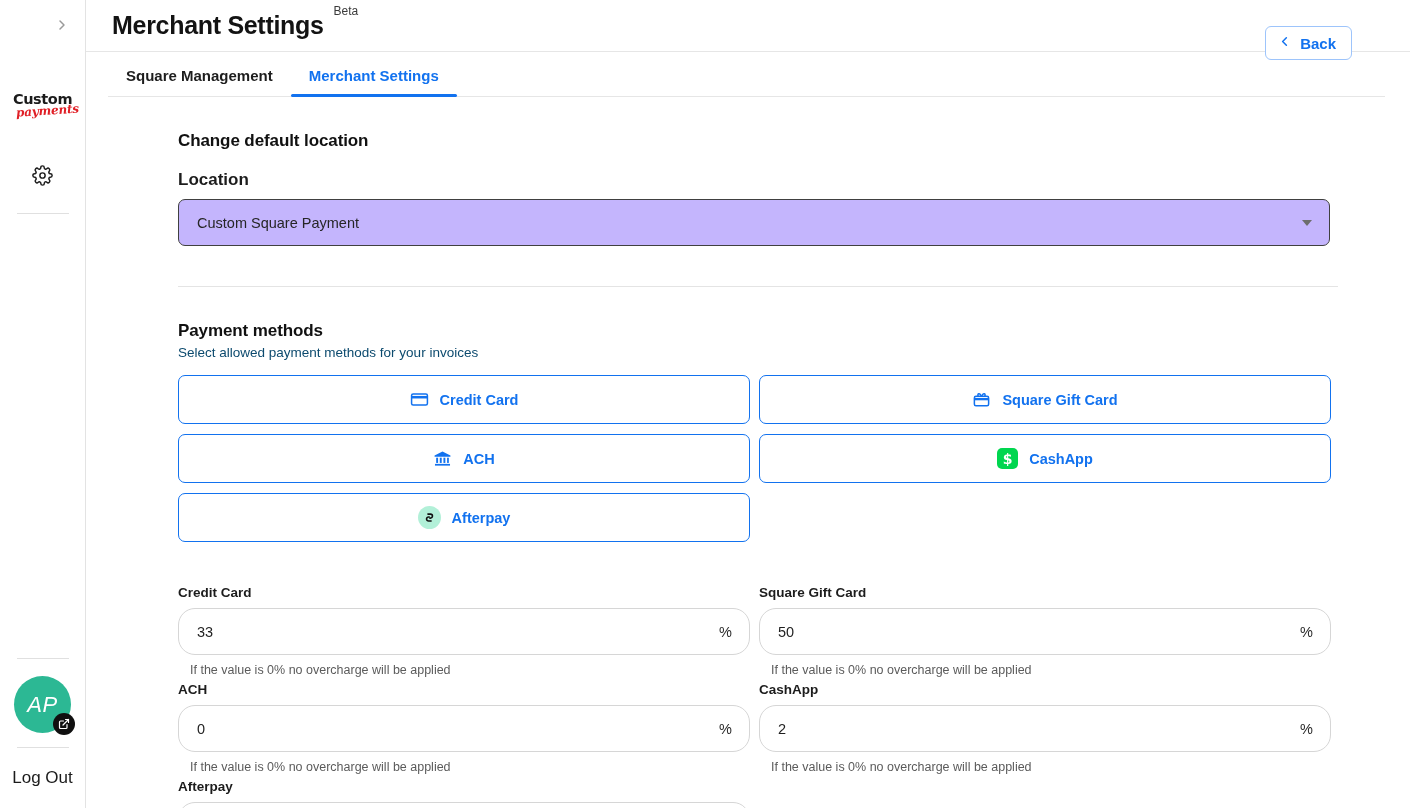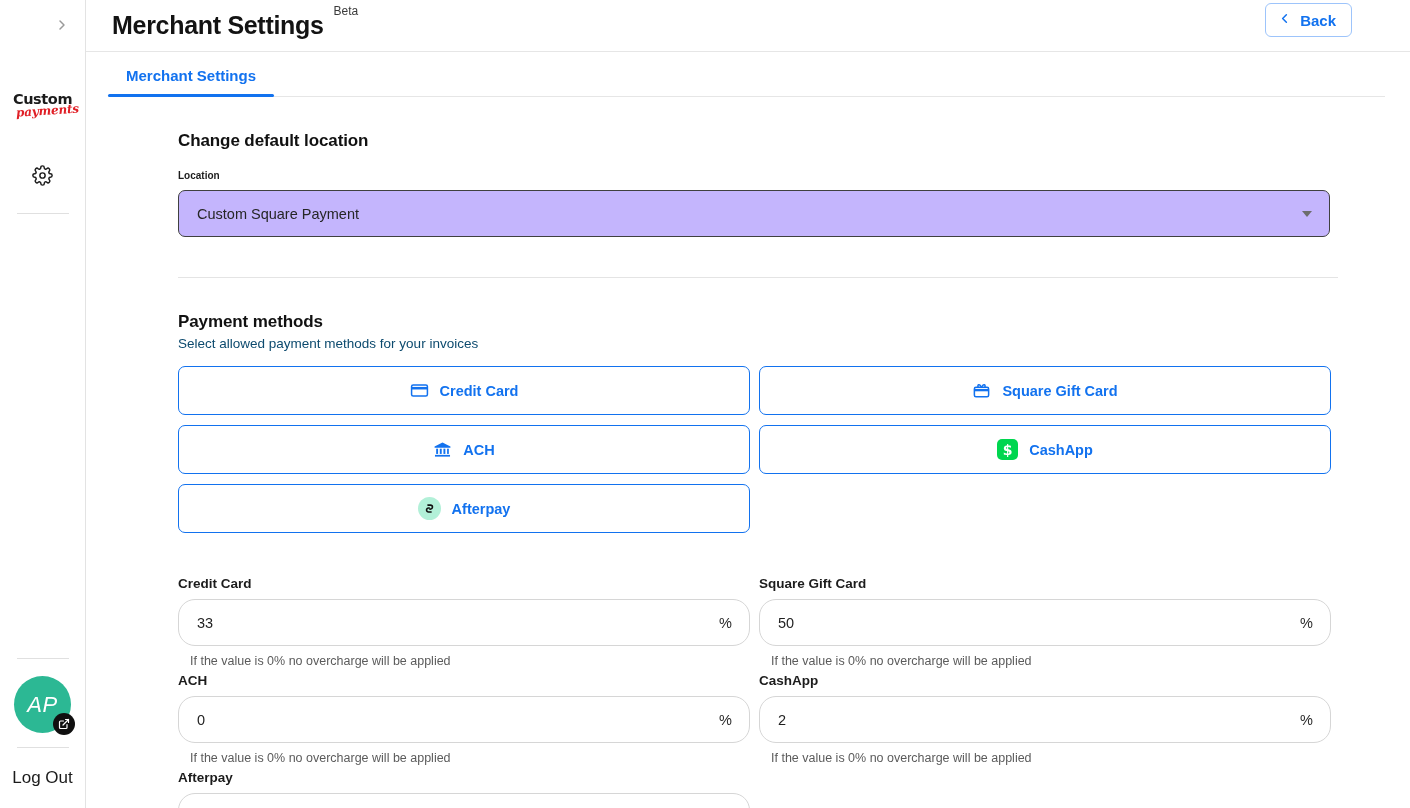--- a/index.html
+++ b/index.html
@@ -98,21 +98,21 @@
   }
   .page-title {
     font-size: 25px; font-weight: bold; color: #131313;
     letter-spacing: -0.3px;
   }
   .beta-tag {
     font-size: 12px; color: #3a3a3a; margin-left: 10px;
     align-self: flex-start; margin-top: 4px;
   }
   .back-btn {
-    position: absolute; right: 58px; top: 3px;
+    position: absolute; right: 58px; top: 26px;
     height: 34px; padding: 0 15px 0 11px;
     border: 1px solid #9dc4fb; border-radius: 6px;
     background: #ffffff; cursor: pointer;
     display: flex; align-items: center; gap: 8px;
     color: #1272ef; font-size: 15px; font-weight: bold;
   }
 
   .tabsbar {
     height: 45px;
     display: flex; align-items: flex-end;
@@ -140,21 +140,21 @@
     height: calc(808px - 52px - 45px);
     overflow: hidden;
     position: relative;
   }
   .inner { padding-left: 92px; padding-right: 78px; }
 
   .section-title {
     font-size: 17px; font-weight: bold; color: #111; margin-top: 34px;
     letter-spacing: -0.1px;
   }
-  .field-label { font-size: 10px; font-weight: bold; color: #1c1c1c; margin-top: 19px; }
+  .field-label { font-size: 17px; font-weight: bold; color: #1c1c1c; margin-top: 19px; }
 
   .select-box {
     margin-top: 9px; height: 47px; width: 1152px;
     border: 1px solid #404040; border-radius: 7px;
     background: #c4b5fd; cursor: pointer;
     display: flex; align-items: center; padding: 0 16px 0 18px;
     font-size: 14.5px; color: #262626;
     position: relative;
   }
   .caret {
@@ -274,20 +274,21 @@
         <span>
           <svg width="15" height="15" viewBox="0 0 24 24" fill="none" stroke="#1272ef" stroke-width="2.4" stroke-linecap="round" stroke-linejoin="round">
               <polyline points="15 18 9 12 15 6"></polyline>
             </svg>
         </span>
         <span>Back</span>
       </div>
     </div>
 
     <div class="tabsbar">
+      <div class="tab">Square Management</div>
       <div class="tab active">Merchant Settings</div>
     </div>
 
     <div class="content">
       <div class="inner">
 
         <div class="section-title">Change default location</div>
         <div class="field-label">Location</div>
         <div class="select-box">
           <span>Custom Square Payment</span>

